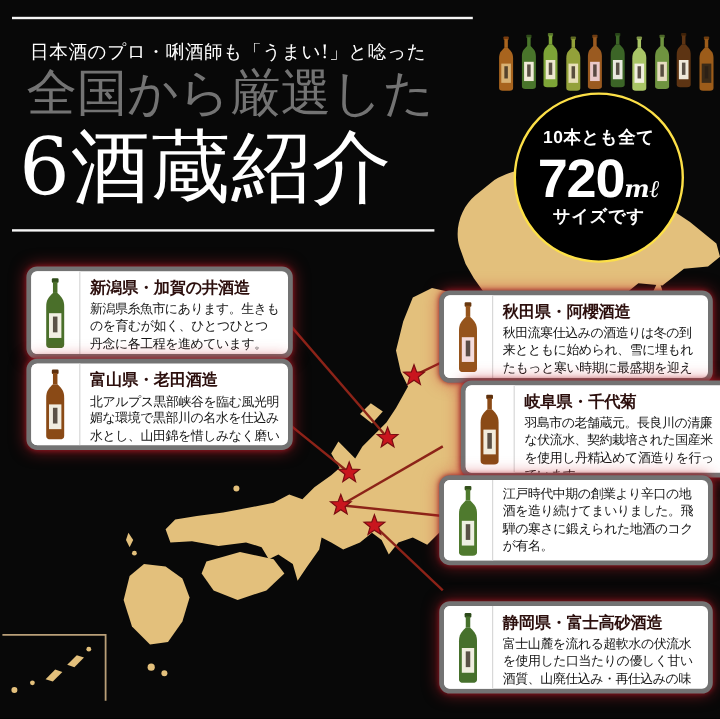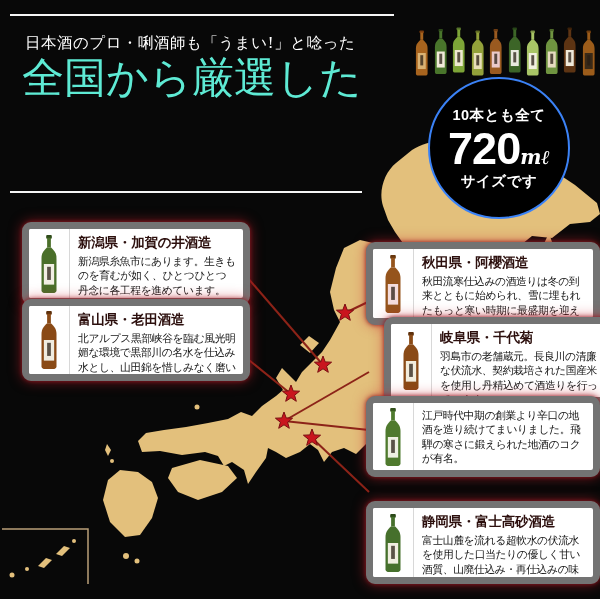--- a/index.html
+++ b/index.html
@@ -4,40 +4,40 @@
 <style>
   html,body{margin:0;padding:0;background:#000;}
   .canvas{position:relative;width:600px;height:599px;background:#080808;overflow:hidden;
           font-family:"Liberation Sans",sans-serif;}
   
   .rule{position:absolute;background:#f5f5f5;height:2px;z-index:4;}
   .rule-top{left:10px;top:14px;width:384px;}
   .rule-bottom{left:10px;top:191px;width:352px;}
   .tagline{position:absolute;left:25px;top:33px;z-index:4;color:#fff;
            font-family:"DejaVu Serif","Liberation Serif",serif;font-size:15.5px;letter-spacing:.5px;}
-  .title1{position:absolute;left:22px;top:55px;z-index:4;color:#5eead4;
+  .title1{position:absolute;left:22px;top:55px;z-index:4;color:#737373;
           font-family:"DejaVu Serif","Liberation Serif",serif;font-size:42px;line-height:1.1;}
   .title2{position:absolute;left:16px;top:102px;z-index:4;color:#fff;
           font-family:"DejaVu Serif","Liberation Serif",serif;font-size:66px;line-height:1.15;letter-spacing:1px;}
   
   .bottles-row{position:absolute;left:413px;top:12px;width:188px;height:74px;z-index:2;
                display:flex;align-items:flex-end;gap:1px;}
   .bottles-row svg{display:block;}
   
   .badge{position:absolute;left:428px;top:77px;width:138px;height:138px;border-radius:50%;
-         background:#000;border:2px solid #3b82f6;z-index:3;display:flex;flex-direction:column;
+         background:#000;border:2px solid #fde047;z-index:3;display:flex;flex-direction:column;
          align-items:center;justify-content:center;color:#fff;text-align:center;}
   .badge-line{font-size:14.5px;font-weight:bold;letter-spacing:.5px;line-height:1.3;}
   .badge-vol{font-weight:bold;line-height:1.0;margin:1px 0;}
   .badge-vol .num{font-size:45px;letter-spacing:-1px;}
   .badge-vol .unit{font-size:20px;font-family:"DejaVu Serif",serif;font-style:italic;}
   
   .map{position:absolute;left:0;top:0;z-index:1;}
   
-  .callout{position:absolute;display:flex;background:#fff;border:7px solid #737373;border-radius:9px;
+  .callout{position:absolute;display:flex;background:#fff;border:4px solid #737373;border-radius:9px;
            box-shadow:0 0 13px rgba(200,35,45,.60),0 0 4px rgba(120,15,25,.9);overflow:hidden;z-index:5;}
   .c1{left:22px;top:222px;width:214px;height:69px;}
   .c2{left:22px;top:299px;width:214px;height:68px;}
   .c3{left:366px;top:242px;width:220px;height:69px;}
   .c4{left:384px;top:317px;width:220px;height:73px;}
   .c5{left:366px;top:396px;width:220px;height:67px;}
   .c6{left:366px;top:469px;width:220px;height:69px;margin-top:32px;}
   .bottle-pane{width:40px;min-width:40px;background:#fff;border-right:1px solid #d8d8d8;
                display:flex;align-items:center;justify-content:center;}
   .text-pane{padding:5px 7px 3px 8px;}
@@ -108,20 +108,21 @@
         <polygon points="323.0,356.0 325.2,361.9 331.6,362.2 326.6,366.2 328.3,372.3 323.0,368.8 317.7,372.3 319.4,366.2 314.4,362.2 320.8,361.9" fill="#c9151e" stroke="#7a0d12" stroke-width="1"></polygon>
         <polygon points="291.0,385.0 293.2,390.9 299.6,391.2 294.6,395.2 296.3,401.3 291.0,397.8 285.7,401.3 287.4,395.2 282.4,391.2 288.8,390.9" fill="#c9151e" stroke="#7a0d12" stroke-width="1"></polygon>
         <polygon points="284.0,412.0 286.2,417.9 292.6,418.2 287.6,422.2 289.3,428.3 284.0,424.8 278.7,428.3 280.4,422.2 275.4,418.2 281.8,417.9" fill="#c9151e" stroke="#7a0d12" stroke-width="1"></polygon>
         <polygon points="312.0,429.0 314.2,434.9 320.6,435.2 315.6,439.2 317.3,445.3 312.0,441.8 306.7,445.3 308.4,439.2 303.4,435.2 309.8,434.9" fill="#c9151e" stroke="#7a0d12" stroke-width="1"></polygon>
       </g>
   </svg>
 
   <div class="rule rule-top"></div>
   <div class="tagline">日本酒のプロ・唎酒師も「うまい!」と唸った</div>
   <div class="title1">全国から厳選した</div>
+  <div class="title2">6酒蔵紹介</div>
   <div class="rule rule-bottom"></div>
 
   <div class="bottles-row" id="bottles-row">
       <div>
         <svg width="17.5" height="66" viewBox="0 0 24 64">
     <rect x="9" y="1" width="6" height="4" rx="1" fill="#7a3c0e"></rect>
     <rect x="10" y="4" width="4" height="10" fill="#a8641e"></rect>
     <path d="M10,14 C6,18 4,20 4,26 L4,60 Q4,63 8,63 L16,63 Q20,63 20,60 L20,26 C20,20 18,18 14,14 Z" fill="#a8641e"></path>
     <rect x="6.5" y="32" width="11" height="22" fill="#d9b273"></rect>
     <rect x="10" y="35" width="4" height="14" fill="rgba(40,30,20,.75)"></rect>

